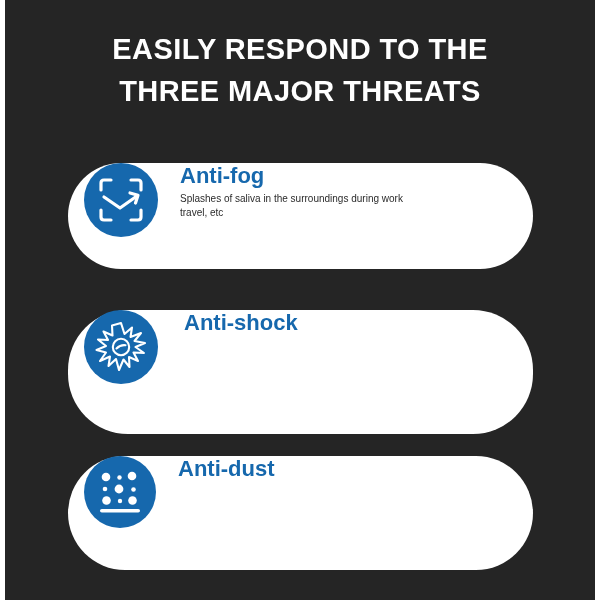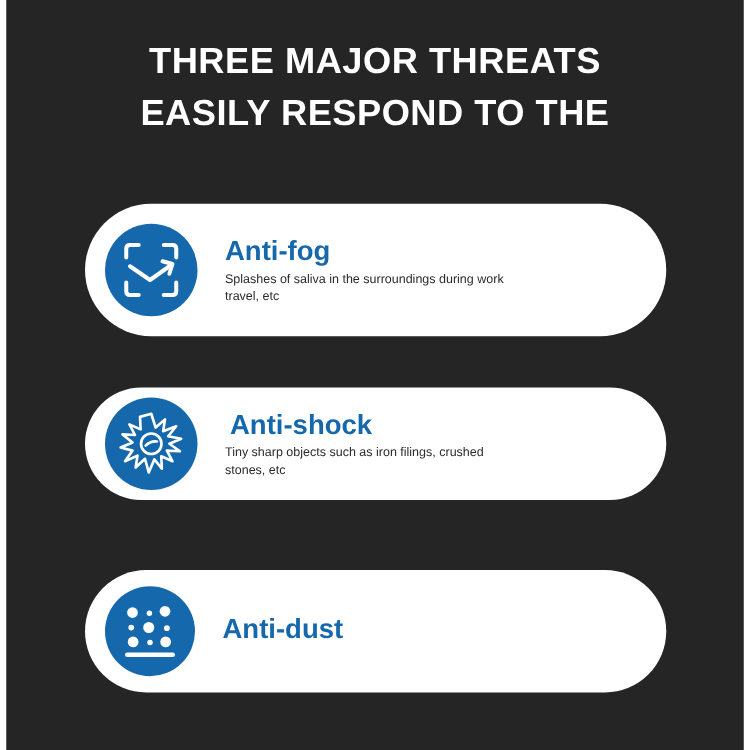--- a/index.html
+++ b/index.html
@@ -46,26 +46,26 @@
     white-space: nowrap;
   }
 
   .card {
     position: absolute;
     left: 68px;
     width: 465px;
     background: #ffffff;
     border-radius: 60px;
     display: flex;
-    align-items: center;
+    align-items: flex-start;
     box-sizing: border-box;
   }
   .card-1 { top: 163px; height: 106px; }
-  .card-2 { top: 310px; height: 90px; }
-  .card-3 { top: 456px; height: 98px; }
+  .card-2 { top: 310px; height: 124px; }
+  .card-3 { top: 456px; height: 114px; }
 
   .icon-wrap {
     flex: 0 0 auto;
     width: 74px;
     height: 74px;
     margin-left: 16px;
     border-radius: 50%;
     background: #1668ad;
     display: flex;
     align-items: center;
@@ -97,22 +97,22 @@
   .card-3 .card-desc { margin-top: 1px; }
   svg { display: block; }
 </style>
 </head>
 <body>
 
 <div class="poster">
   <div class="backdrop"></div>
 
   <div class="headline">
+    <span class="line">EASILY RESPOND TO THE</span>
     <span class="line">THREE MAJOR THREATS</span>
-    <span class="line">EASILY RESPOND TO THE</span>
   </div>
 
   <div class="card card-1">
     <div class="icon-wrap">
       <svg width="52" height="52" viewBox="0 0 52 52" aria-hidden="true">
         <g fill="none" stroke="#ffffff" stroke-width="3.2" stroke-linecap="round" stroke-linejoin="round">
           <path d="M6 16 L6 9 Q6 6 9 6 L16 6"></path>
           <path d="M36 6 L43 6 Q46 6 46 9 L46 16"></path>
           <path d="M46 36 L46 43 Q46 46 43 46 L36 46"></path>
           <path d="M16 46 L9 46 Q6 46 6 43 L6 36"></path>
@@ -133,22 +133,20 @@
       <svg width="54" height="54" viewBox="0 0 54 54" aria-hidden="true">
         <g fill="none" stroke="#ffffff" stroke-width="2.1" stroke-linecap="round" stroke-linejoin="round">
           <path d="M27 3 L30.5 14 L38 7.5 L36.5 17 L47 13 L40.5 21 L51 23 L41.5 27 L50 33 L39.5 32.5 L44 41 L35 37 L35.5 47 L29.5 39.5 L25 50 L22 39 L14.5 46 L16 36.5 L6 41 L12 32.5 L2.5 30 L12 26 L4 19.5 L14 20 L9.5 11.5 L18.5 15.5 L18 5.5 Z"></path>
           <circle cx="27" cy="27" r="8.2"></circle>
           <path d="M22.5 28.5 Q26.5 24.5 31.5 25.2"></path>
         </g>
       </svg>
     </div>
     <div class="card-text">
       <p class="card-title">Anti-shock</p>
-      <p class="card-desc">Tiny sharp objects such as iron filings, crushed
-stones, etc</p>
     </div>
   </div>
 
   <div class="card card-3">
     <div class="icon-wrap">
       <svg width="50" height="50" viewBox="0 0 50 50" aria-hidden="true">
         <g fill="#ffffff">
           <circle cx="11" cy="10" r="4.3"></circle>
           <circle cx="24.5" cy="10.5" r="2.2"></circle>
           <circle cx="37" cy="9" r="4.3"></circle>

